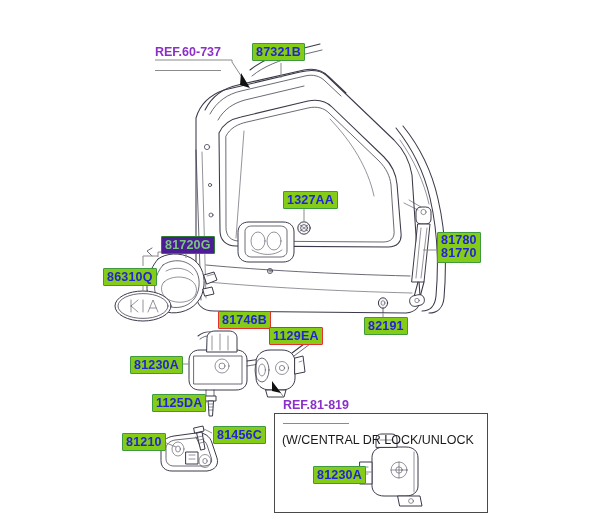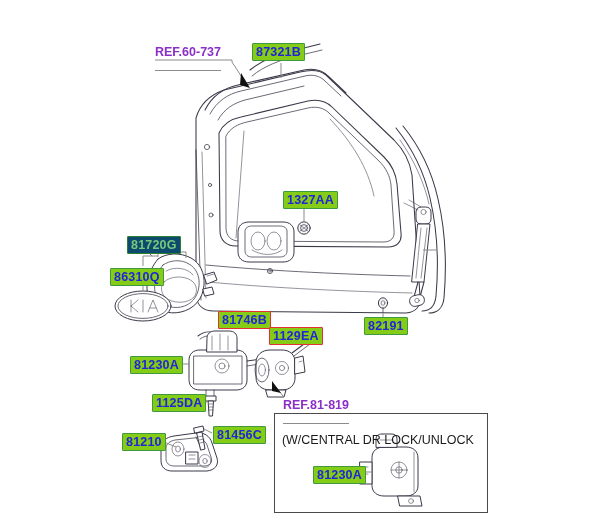--- a/index.html
+++ b/index.html
@@ -29,24 +29,25 @@
     color:#2323d8;
     border:1.4px solid #3f9a3f;
     border-radius:1px;
     user-select:none;
   }
   .lbl.two{line-height:13px;padding:1px 3px 2px 3px;}
   
   .lbl.alert{border-color:#e33030;}
   
   .lbl.sel{
-    background:#0c4a6e;
+    background:#4c1d95;
     color:#79c87c;
     border-color:#2e7d32;
     text-shadow:none;
+    margin-left:34px;
   }
   
   .ref{
     position:absolute;
     font-weight:bold;
     font-size:12.5px;
     line-height:14px;
     color:#8b2fc9;
     border-bottom:1.3px solid #8b8b8b;
     padding-bottom:11px;
@@ -372,24 +373,26 @@
     <span>(W/CENTRAL DR LOCK/UNLOCK</span><br>
   </div>
 
   <div class="ref" style="left:155px;top:45px;">REF.60-737</div>
   <div class="ref" style="left:283px;top:398px;">REF.81-819</div>
 
   <div class="lbl" style="left:252px;top:43px;">87321B</div>
 
   <div class="lbl" style="left:283px;top:191px;">1327AA</div>
 
+  <div class="lbl two" style="left:437px;top:232px;">81780
+81770</div>
 
   <div class="lbl sel" style="left:127px;top:236px;">81720G</div>
 
-  <div class="lbl" style="left:110px;top:268px;">86310Q</div>
+  <div class="lbl" style="left:103px;top:268px;">86310Q</div>
 
   <div class="lbl alert" style="left:218px;top:311px;">81746B</div>
 
   <div class="lbl alert" style="left:269px;top:327px;">1129EA</div>
 
   <div class="lbl" style="left:364px;top:317px;">82191</div>
 
   <div class="lbl" style="left:130px;top:356px;">81230A</div>
 
   <div class="lbl" style="left:152px;top:394px;">1125DA</div>

